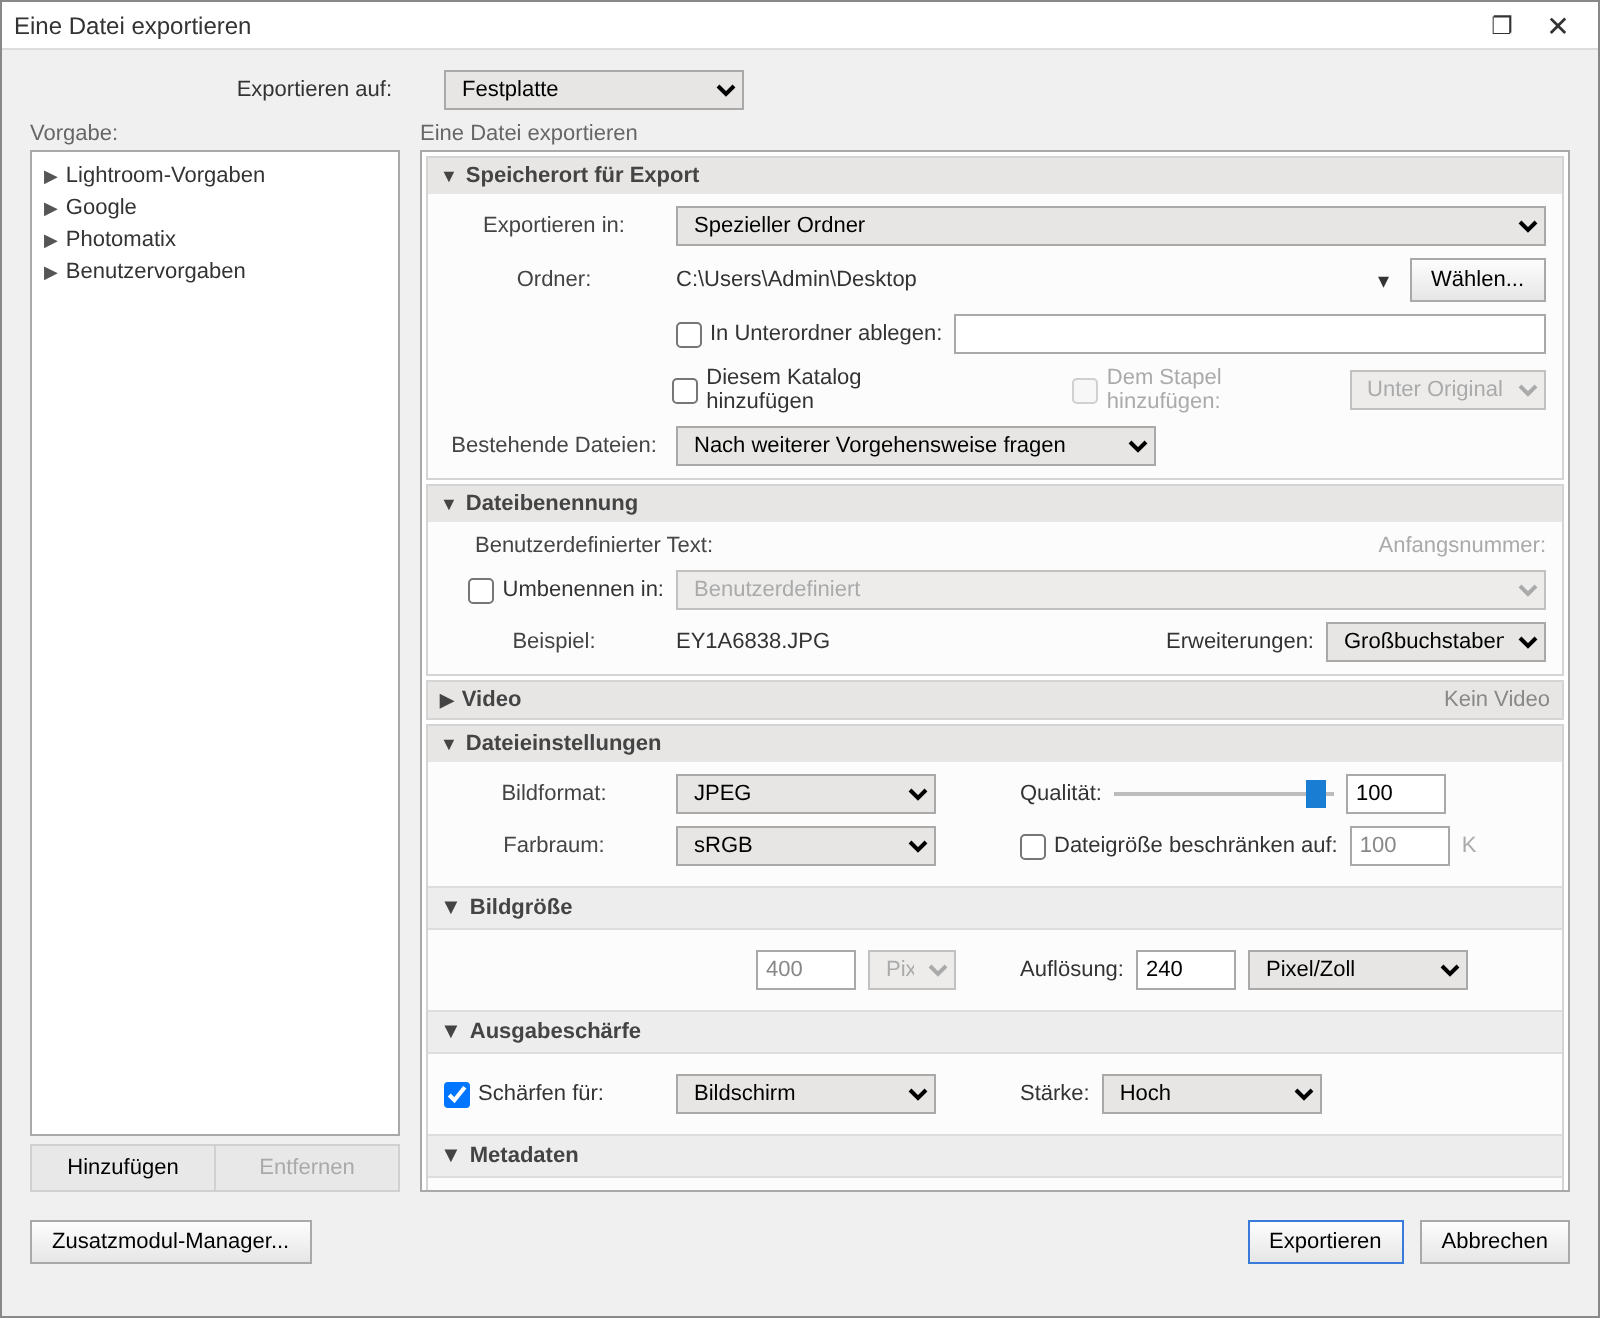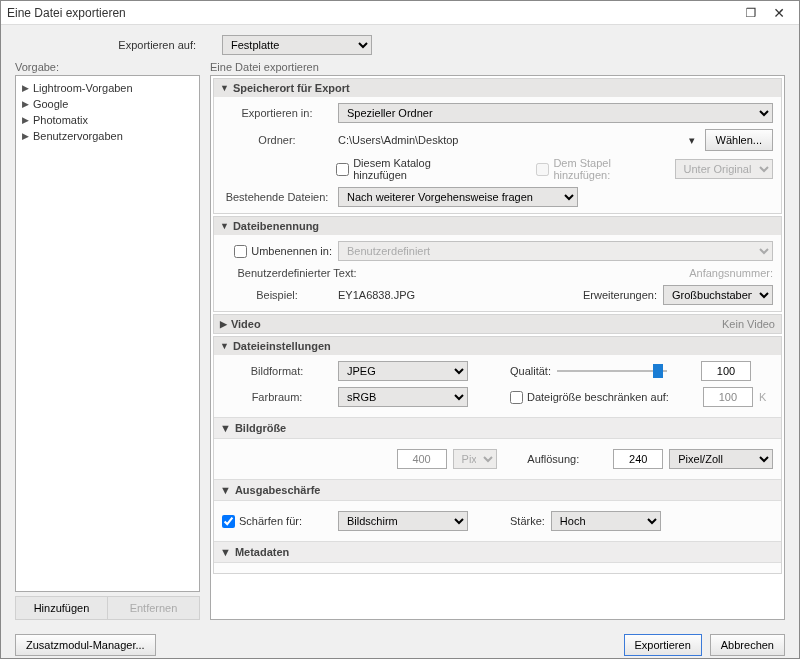--- a/index.html
+++ b/index.html
@@ -181,27 +181,27 @@
   }
   .slider .thumb {
     position: absolute; top: 0; left: 96px;
     width: 10px; height: 14px;
     background: #1a7dd4;
   }
 
   .footer {
     display: flex;
     align-items: center;
-    padding: 8px 14px 2px 14px;
+    padding: 8px 14px 26px 14px;
     gap: 8px;
     justify-content: center;
   }
   .footer .spacer { flex: 1; }
 
-  .tiny-input { width: 50px; text-align: center; margin-left: 28px; }
+  .tiny-input { width: 50px; text-align: left; }
 
 </style>
 </head>
 <body>
 
 <div class="window">
 
   <div class="titlebar">
     <span class="title">Eine Datei exportieren</span>
     <span class="tb-icon">❐</span>
@@ -263,20 +263,28 @@
             <div class="row">
               <span class="lbl">Ordner:</span>
               <span style="flex:1">C:\Users\Admin\Desktop</span>
               <span style="padding:0 4px">▾</span>
               <button class="push">Wählen...</button>
             </div>
             <div class="row">
               <span class="lbl"></span>
               <label class="chk">
                 <input type="checkbox" style="">
+                <span>In Unterordner ablegen:</span>
+              </label>
+              <input type="text" style="flex: 1 1 0%;">
+            </div>
+            <div class="row">
+              <span class="lbl"></span>
+              <label class="chk">
+                <input type="checkbox" style="">
                 <span>Diesem Katalog hinzufügen</span>
               </label>
               <span style="width:40px"></span>
               <label class="chk muted">
                 <input type="checkbox" disabled="" style="">
                 <span>Dem Stapel hinzufügen:</span>
               </label>
               <select class="grey" disabled="" style="width:100px">
                 <option>Unter Original</option>
               </select>
@@ -289,33 +297,33 @@
             </div>
           </div>
         </div>
 
         <div class="section">
           <div class="section-header">
             <span class="tri">▼</span>
             <span>Dateibenennung</span>
           </div>
           <div class="section-body">
-            <div class="row">
-              <label class="chk" style="width:110px; justify-content:flex-end">
-                <input type="checkbox" style="">
-                <span>Umbenennen in:</span>
-              </label>
-              <select class="grey" disabled="" style="flex:1">
-                <option>Benutzerdefiniert</option>
-              </select>
-            </div>
             <div class="row muted">
               <span class="lbl wide">Benutzerdefinierter Text:</span>
               <span style="flex:1"></span>
               <span>Anfangsnummer:</span>
+            </div>
+            <div class="row">
+              <label class="chk" style="width:110px; justify-content:flex-end">
+                <input type="checkbox" style="">
+                <span>Umbenennen in:</span>
+              </label>
+              <select class="grey" disabled="" style="flex:1">
+                <option>Benutzerdefiniert</option>
+              </select>
             </div>
             <div class="row">
               <span class="lbl">Beispiel:</span>
               <span>EY1A6838.JPG</span>
               <span style="flex:1"></span>
               <span>Erweiterungen:</span>
               <select class="grey" style="width:110px">
                 <option>Großbuchstaben</option>
               </select>
             </div>

